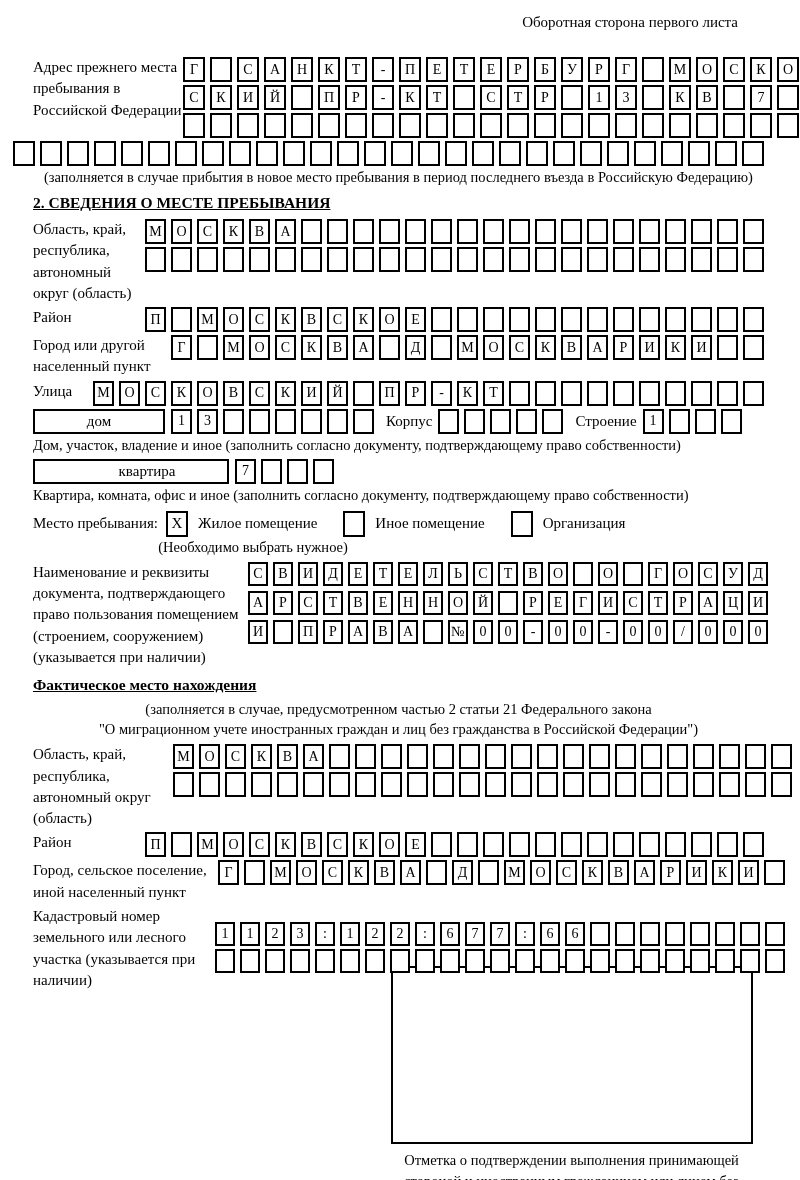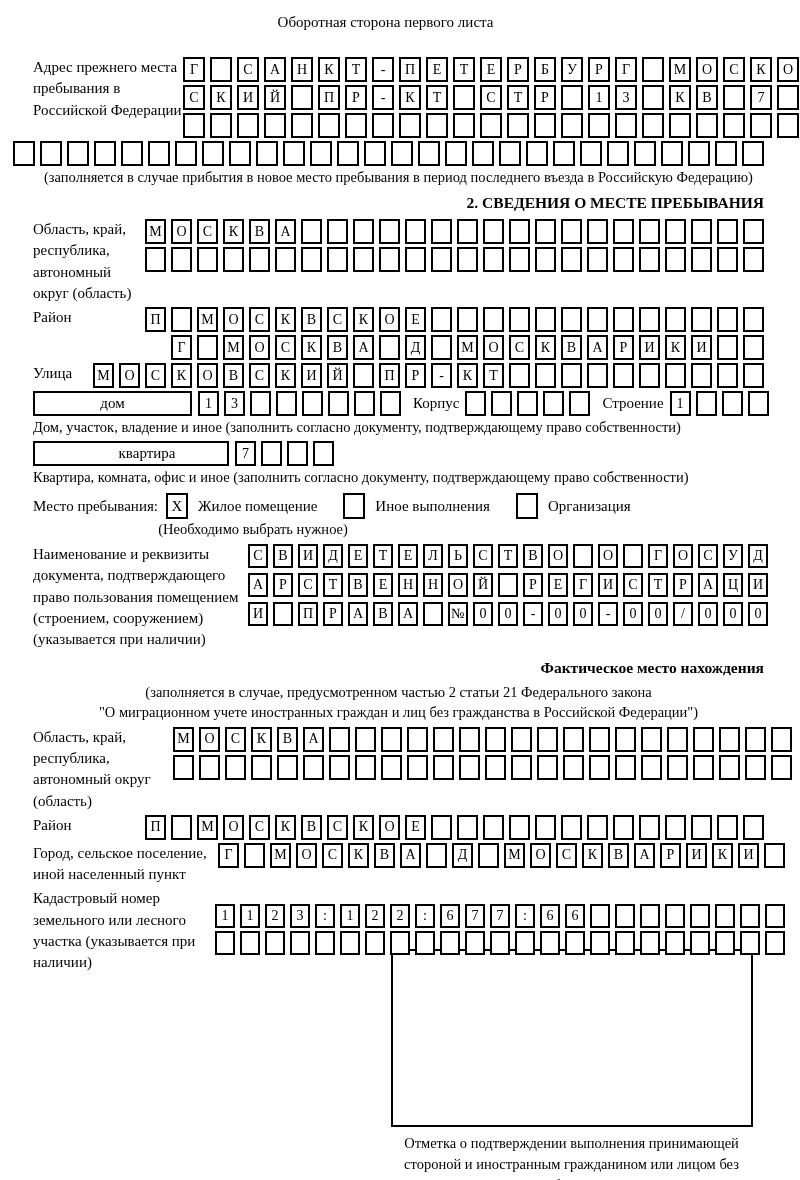--- a/index.html
+++ b/index.html
@@ -1,35 +1,35 @@
 <!DOCTYPE html>
 <html><head>
 <meta charset="utf-8">
 <style>
   html,body{margin:0;padding:0;background:#fff;color:#000;}
   body{width:800px;height:1180px;font-family:"Liberation Serif",serif;font-size:15px;overflow:hidden;}
   .sheet{margin:0 36px 0 33px;padding-top:14px;}
-  .hdr{text-align:center;padding-right:26px;font-size:15px;margin-bottom:26px;}
+  .hdr{text-align:right;padding-right:26px;font-size:15px;margin-bottom:26px;}
   .row{display:flex;align-items:flex-start;margin-bottom:3px;}
   .row.vcenter{align-items:center;}
   .lbl{line-height:1.42;flex:0 0 auto;}
   .w150{width:150px;} .w112{width:112px;} .w140{width:140px;} .w215{width:215px;} .w135{width:135px;} .w185{width:185px;} .w182{width:182px;}
   .cells{display:flex;gap:5px;margin-left:auto;flex:0 0 auto;}
   .cells.left{margin-left:0;}
   .cell{box-sizing:border-box;border:2px solid #000;width:22px;height:25px;display:flex;align-items:center;justify-content:center;font-size:14px;flex:0 0 auto;background:#fff;}
   .cells.s2 .cell{width:21px;}
   .cells.s3 .cell{width:20px;height:24px;}
   .cellcol{margin-left:auto;display:flex;flex-direction:column;gap:3px;align-items:flex-end;}
   .cellcol .cells{margin-left:0;}
   .full-bleed{margin-left:-29px;}
   .cap-center{text-align:center;font-size:14.5px;margin:3px 0 6px;}
   .cap-left{font-size:14.5px;margin:1px 0 5px;}
-  .sec-title{text-align:right;font-weight:bold;font-size:15.5px;margin:8px 0 7px;}
+  .sec-title{text-align:left;font-weight:bold;font-size:15.5px;margin:8px 0 7px;text-decoration:underline;}
   .named-box{box-sizing:border-box;border:2px solid #000;height:25px;display:flex;align-items:center;justify-content:center;flex:0 0 auto;background:#fff;}
-  .house-box{width:159px;margin-right:6px;}
+  .house-box{width:132px;margin-right:6px;}
   .apt-box{width:196px;margin-right:6px;padding-left:32px;}
   .inline-lbl{margin:0 6px 0 12px;flex:0 0 auto;}
   .stay-row{display:flex;align-items:center;margin:7px 0 2px;}
   .cbox{box-sizing:border-box;border:2px solid #000;width:22px;height:26px;display:flex;align-items:center;justify-content:center;margin:0 10px 0 8px;font-size:15px;flex:0 0 auto;background:#fff;}
   .cbox.sp{margin-left:26px;}
   .hint{font-size:14.5px;text-align:center;width:440px;margin:1px 0 6px;}
   .doc-row{margin-bottom:2px;}
   .cad-col{margin-top:16px;}
   .stamp-wrap{margin-left:auto;width:385px;margin-top:-28px;}
   .stamp-box{box-sizing:border-box;border:2px solid #000;width:362px;height:178px;margin:0 auto 6px auto;background:#fff;}
@@ -240,20 +240,21 @@
         <span class="cell"></span>
         <span class="cell"></span>
         <span class="cell"></span>
         <span class="cell"></span>
         <span class="cell"></span>
         <span class="cell"></span>
       </span>
   </div>
 
   <div class="row">
+    <span class="lbl w135">Город или другой населенный пункт</span>
     <span class="cells s2">
         <span class="cell">Г</span>
         <span class="cell"></span>
         <span class="cell">М</span>
         <span class="cell">О</span>
         <span class="cell">С</span>
         <span class="cell">К</span>
         <span class="cell">В</span>
         <span class="cell">А</span>
         <span class="cell"></span>
@@ -345,21 +346,21 @@
         <span class="cell"></span>
       </span>
   </div>
   <div class="cap-left">Квартира, комната, офис и иное (заполнить согласно документу, подтверждающему право собственности)</div>
 
   <div class="stay-row">
     <span>Место пребывания:</span>
     <span class="cbox">X</span>
     <span>Жилое помещение</span>
     <span class="cbox sp"></span>
-    <span>Иное выполнения</span>
+    <span>Иное помещение</span>
     <span class="cbox sp"></span>
     <span>Организация</span>
   </div>
   <div class="hint">(Необходимо выбрать нужное)</div>
 
   <div class="row">
     <span class="lbl w215">Наименование и реквизиты документа, подтверждающего право пользования помещением (строением, сооружением) (указывается при наличии)</span>
     <div class="cellcol">
       <span class="cells s3 doc-row">
           <span class="cell">С</span>

